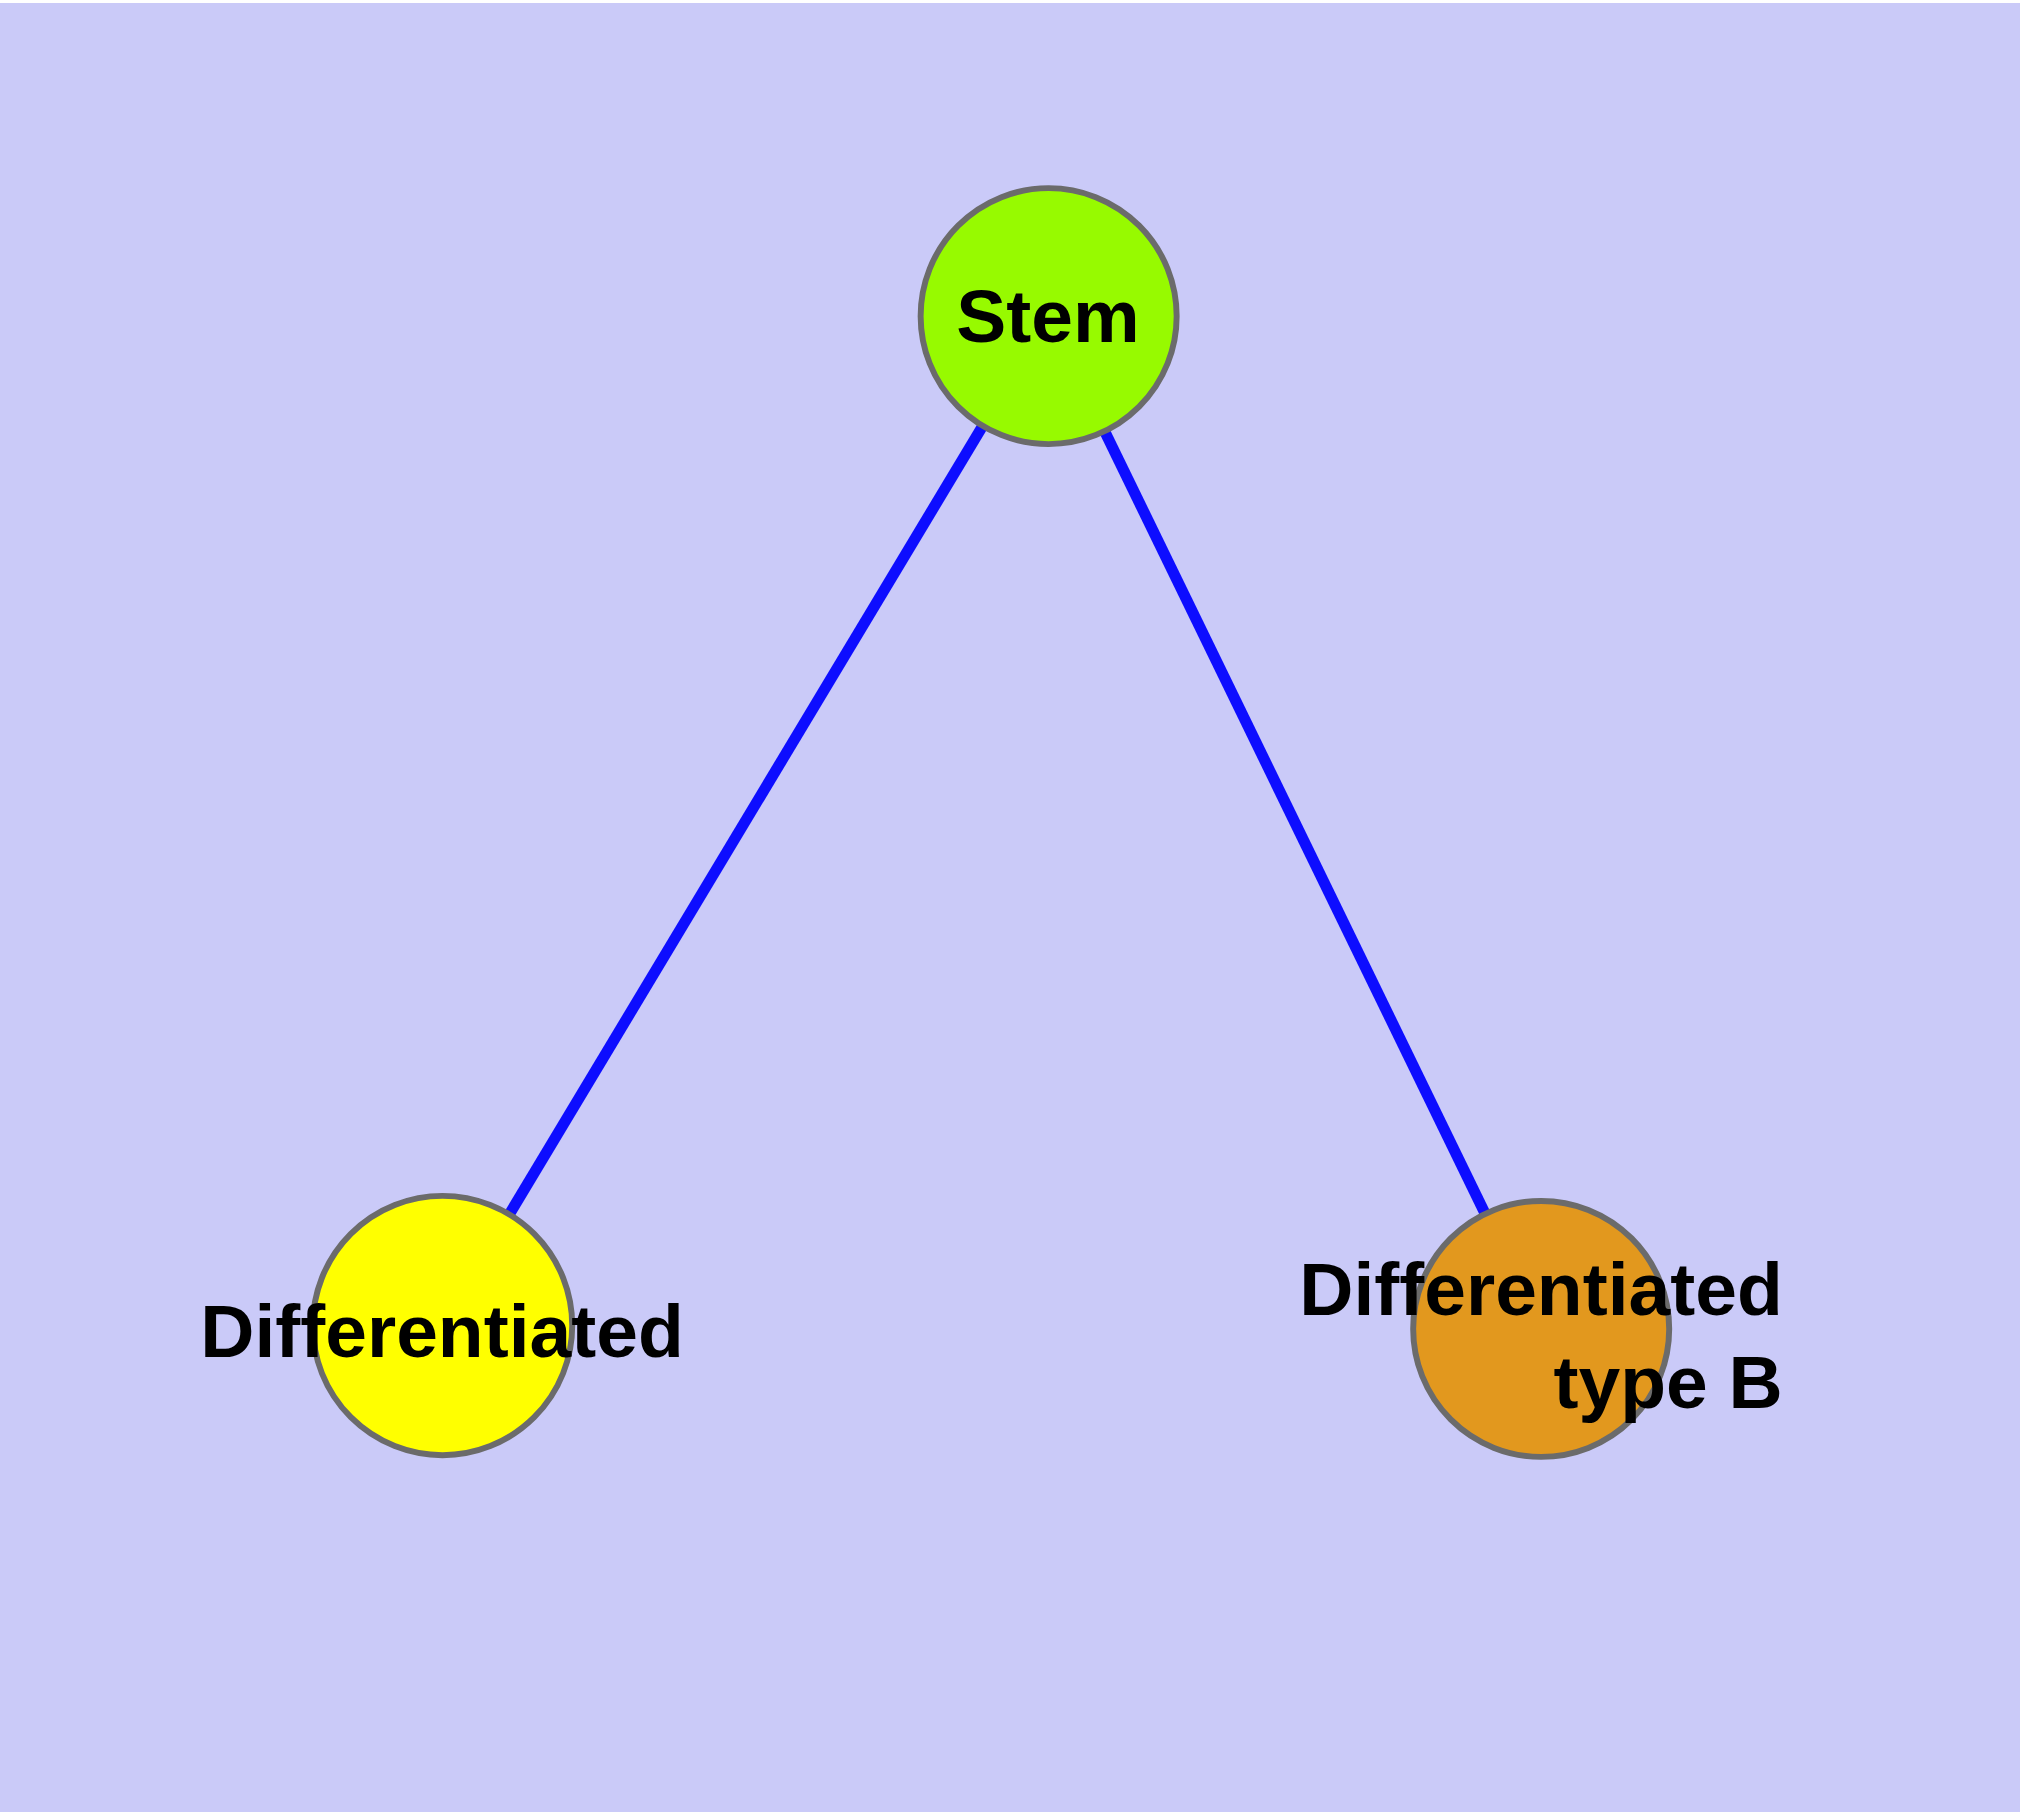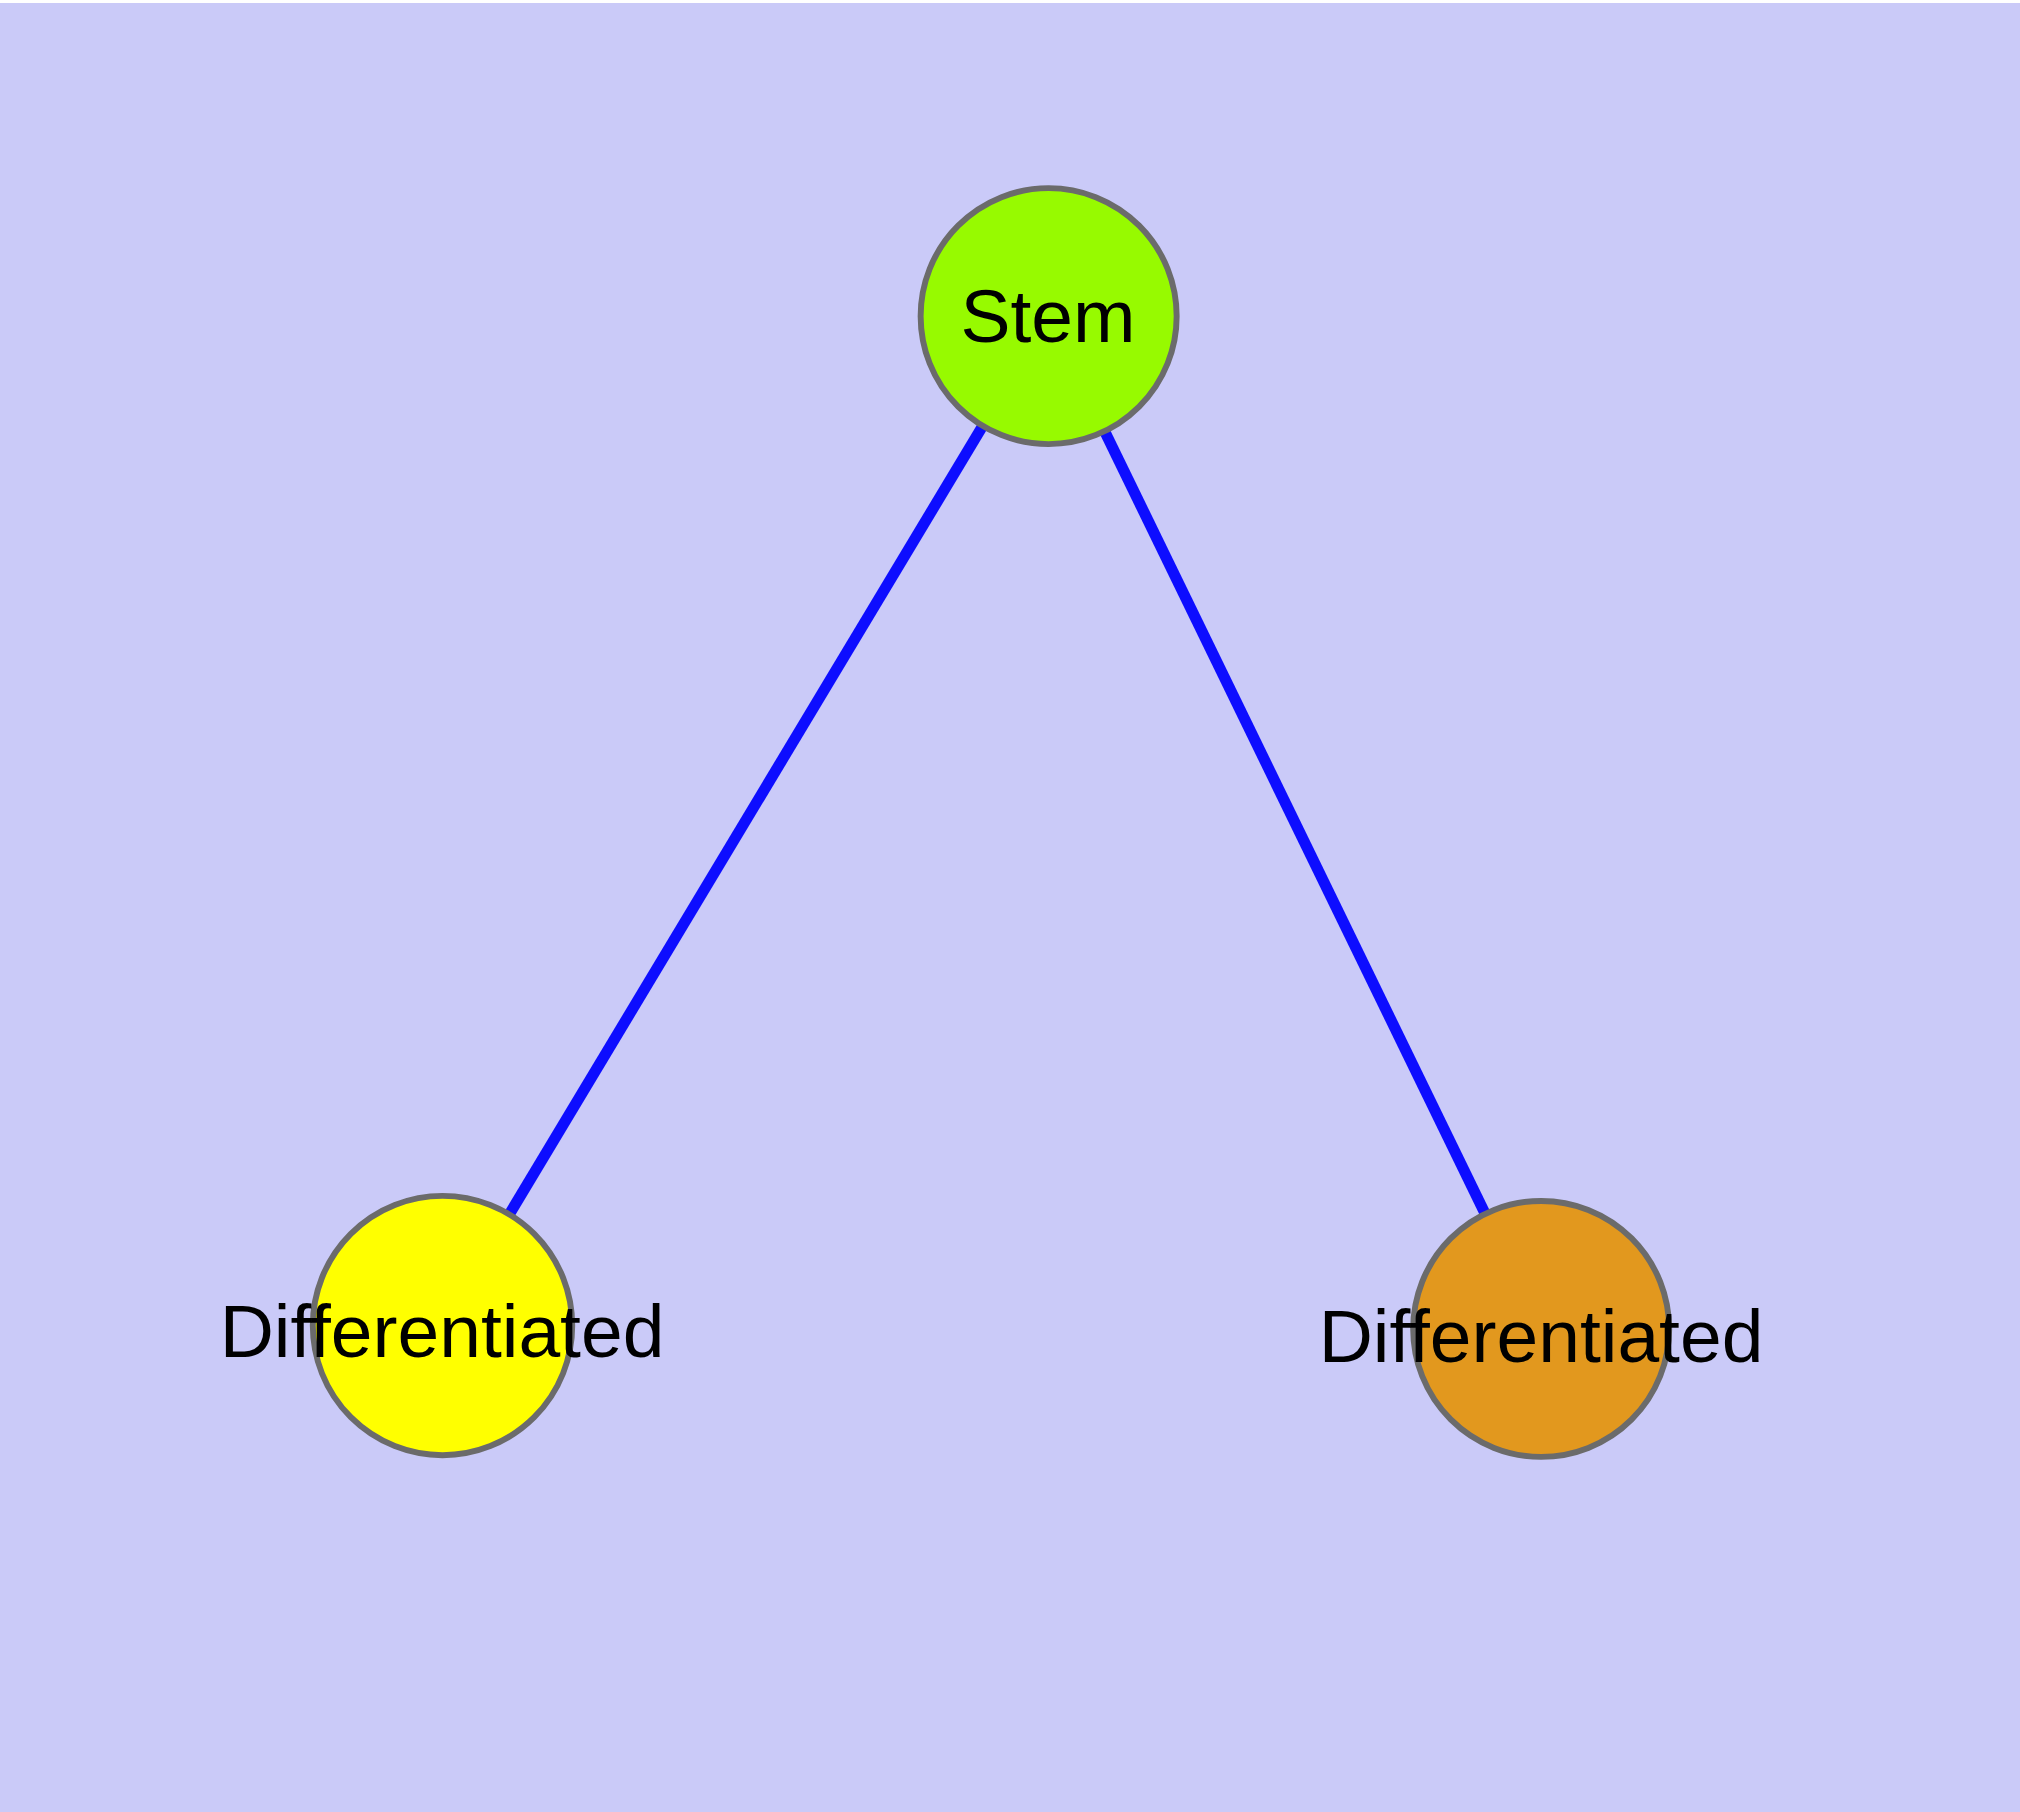--- a/index.html
+++ b/index.html
@@ -36,21 +36,21 @@
     stroke-linecap: butt;
   }
   .node {
     stroke: #6b6b6b;
     stroke-width: 7px;
   }
   .node-label {
     position: absolute;
     transform: translate(-50%, -50%);
     color: #000000;
-    font-weight: normal;
+    font-weight: bold;
     font-size: 75px;
     line-height: 93px;
     text-align: right;
     white-space: nowrap;
     z-index: 2;
   }
   .node-label span {
     display: block;
   }
   .label-stem  { left: 1048px; top: 316px;  }
@@ -77,17 +77,18 @@
   </svg>
 
   <div class="node-label label-stem">Stem</div>
 
   <div class="node-label label-typea">
     <span>Differentiated</span>
   </div>
 
   <div class="node-label label-typeb">
     <span>Differentiated</span>
+    <span>type B</span>
   </div>
 
   <div class="top-strip"></div>
 </div>
 
 
 </body></html>

